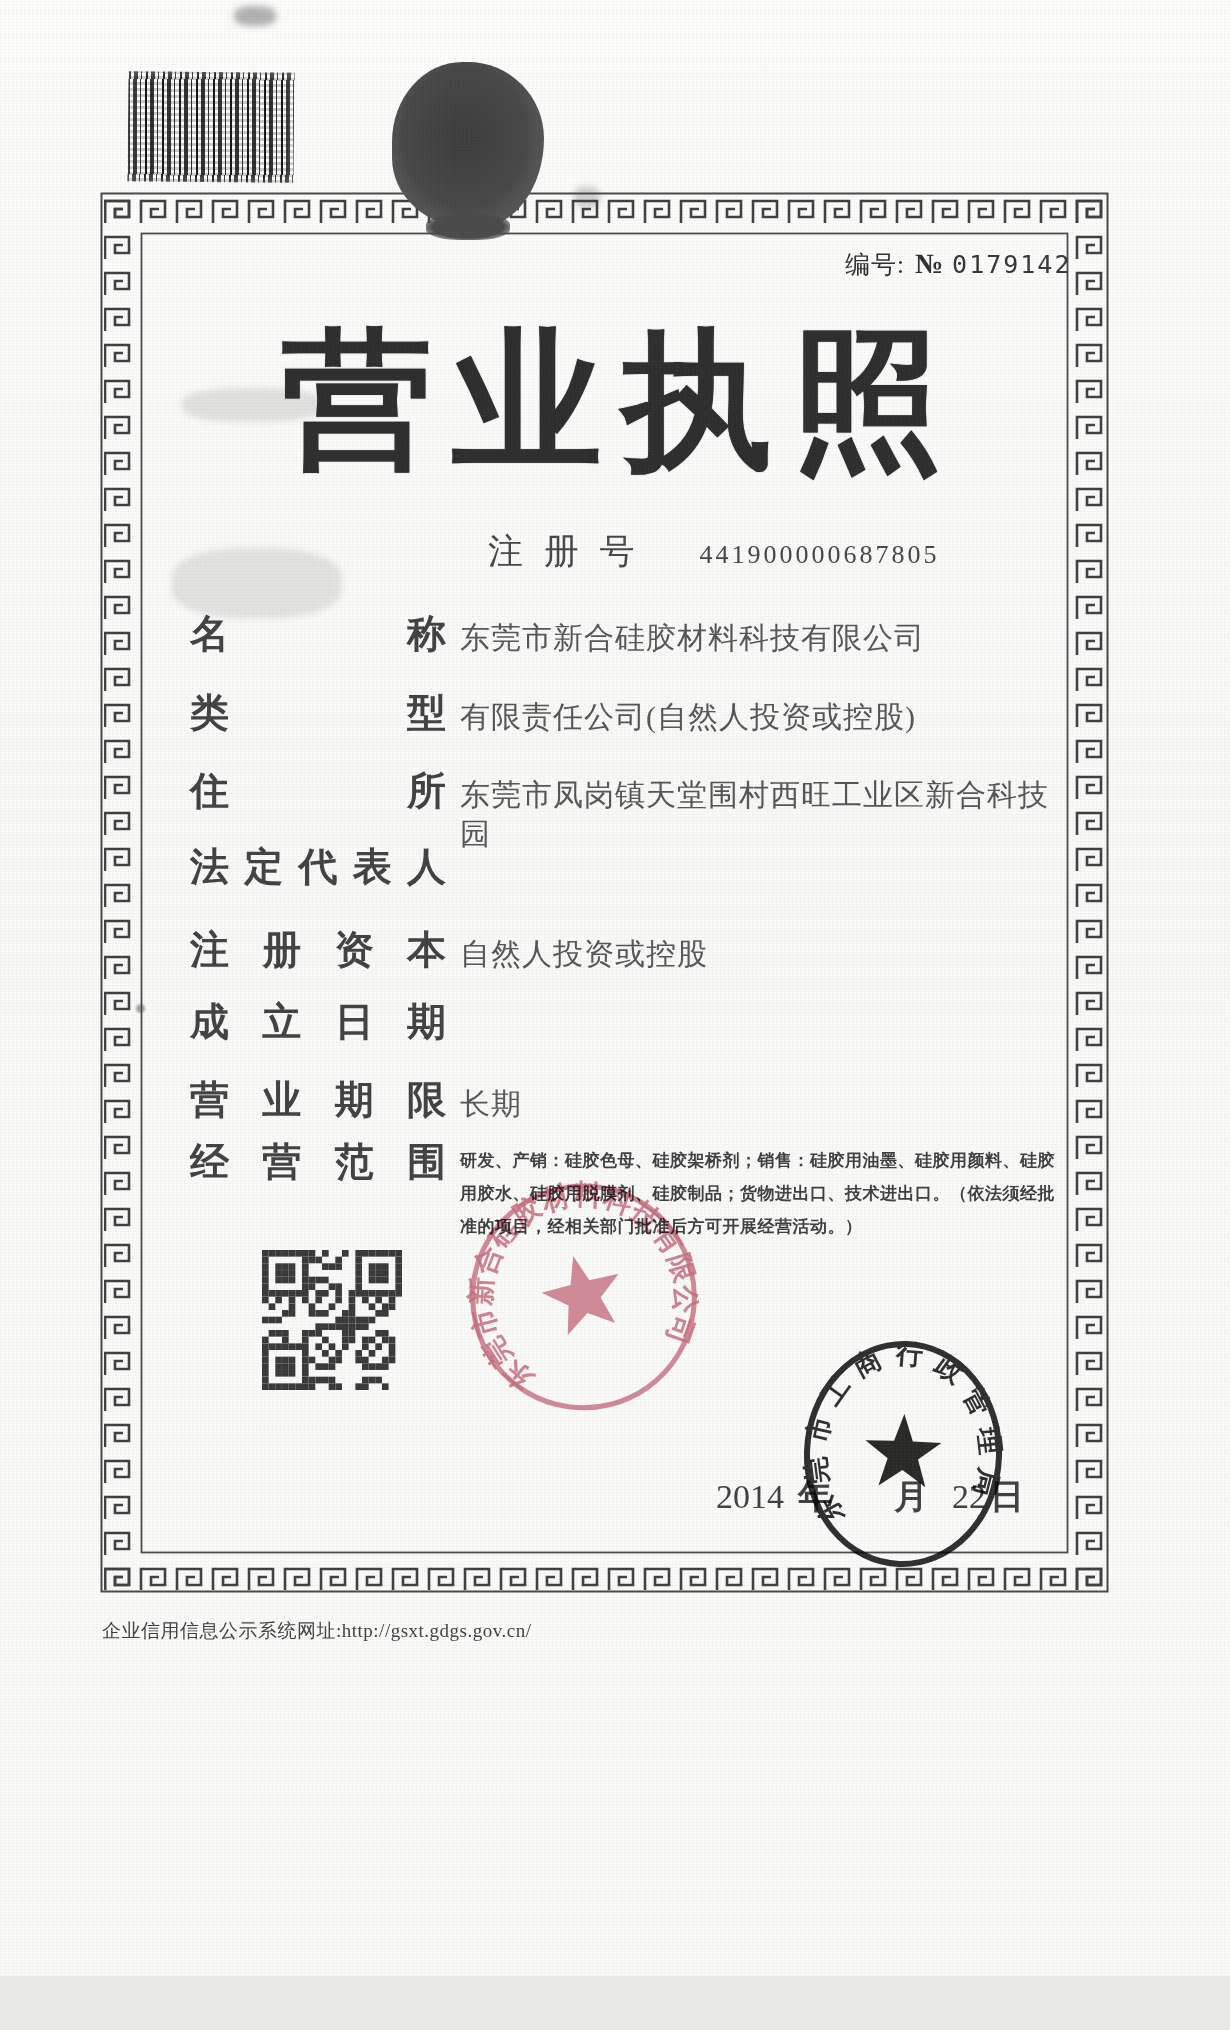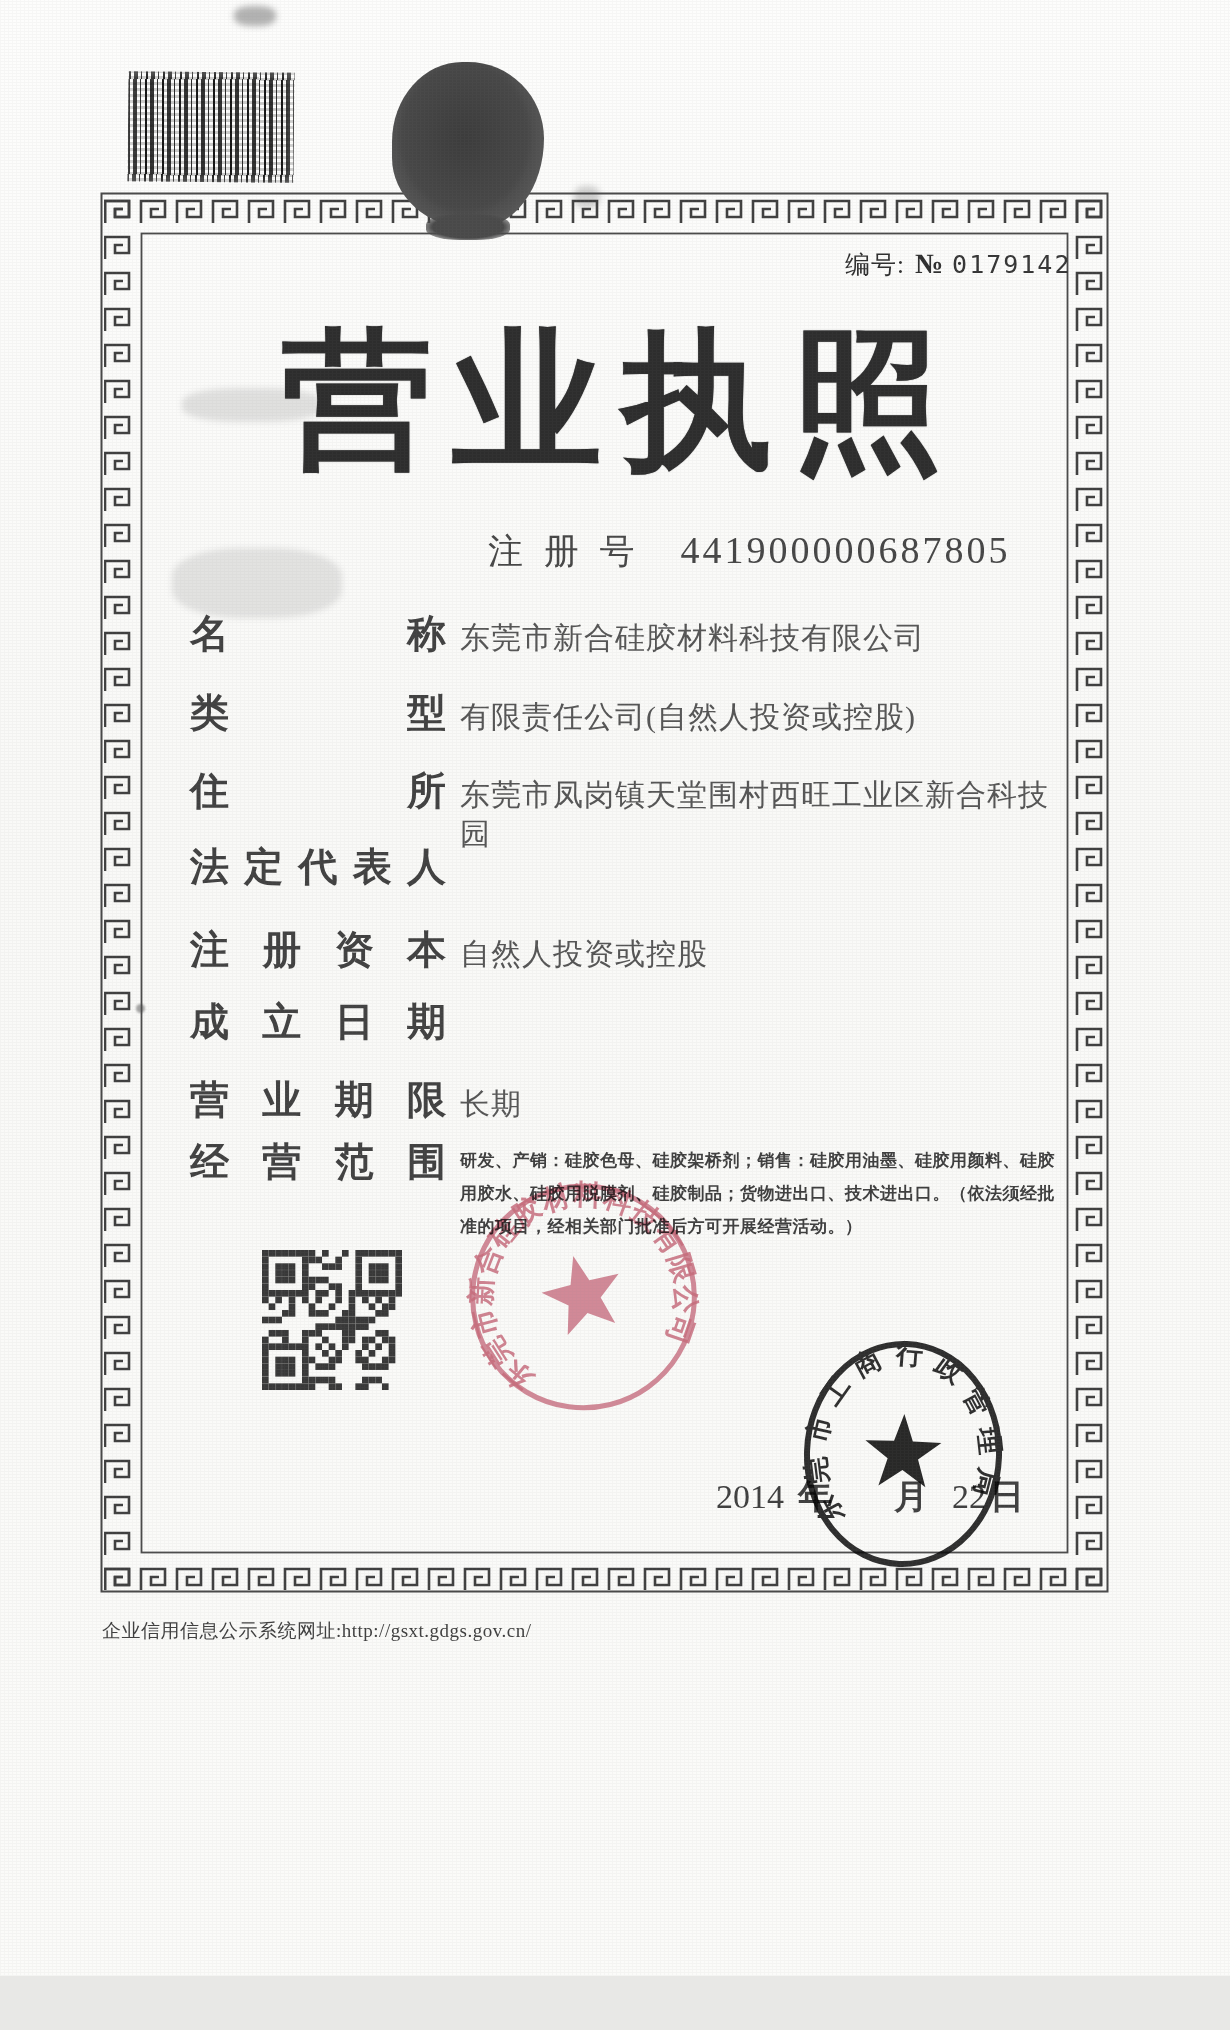--- a/index.html
+++ b/index.html
@@ -21,21 +21,21 @@
   
   .serial{position:absolute;left:845px;top:248px;z-index:2;font-size:25px;color:#2f2f2f;letter-spacing:1px;white-space:nowrap;}
   .serial .nosym{font-weight:bold;font-size:28px;margin:0 8px 0 10px;}
   .serial .num{font-family:"DejaVu Sans Mono","Liberation Mono",monospace;font-size:25px;letter-spacing:2px;color:#353535;}
   
   .title{position:absolute;left:282px;top:318px;z-index:2;width:660px;display:flex;justify-content:space-between;
     font-family:"DejaVu Sans","Liberation Sans",sans-serif;font-weight:bold;font-size:150px;line-height:1.1;color:#2d2d2d;text-shadow:0 0 1px #5a5a5a;}
   
   .regline{position:absolute;left:488px;top:528px;z-index:2;display:flex;align-items:baseline;white-space:nowrap;}
   .regline .reglabel{font-size:35px;letter-spacing:6px;color:#474747;}
-  .regline .regnum{margin-left:40px;font-size:38px;letter-spacing:3px;color:#464646;}
+  .regline .regnum{margin-left:59px;font-size:26px;letter-spacing:3px;color:#464646;}
   
   .fields-layer{position:absolute;left:0;top:0;width:100%;height:100%;z-index:2;}
   .field-row{position:absolute;left:190px;display:flex;align-items:flex-start;}
   .field-label{width:256px;display:flex;justify-content:space-between;font-size:39px;font-weight:bold;color:#414141;line-height:1.15;}
   .field-value{margin-left:14px;width:600px;font-size:30px;color:#555;line-height:1.3;padding-top:6px;letter-spacing:1px;}
   .field-value.scope{font-size:17px;line-height:33px;color:#3e3e3e;font-weight:bold;letter-spacing:.5px;padding-top:4px;}
   
   .qr{position:absolute;left:262px;top:1250px;z-index:2;opacity:.88;}
   
   .seal-red{position:absolute;left:452px;top:1164px;z-index:5;transform:rotate(-14deg);opacity:.85;mix-blend-mode:multiply;}

